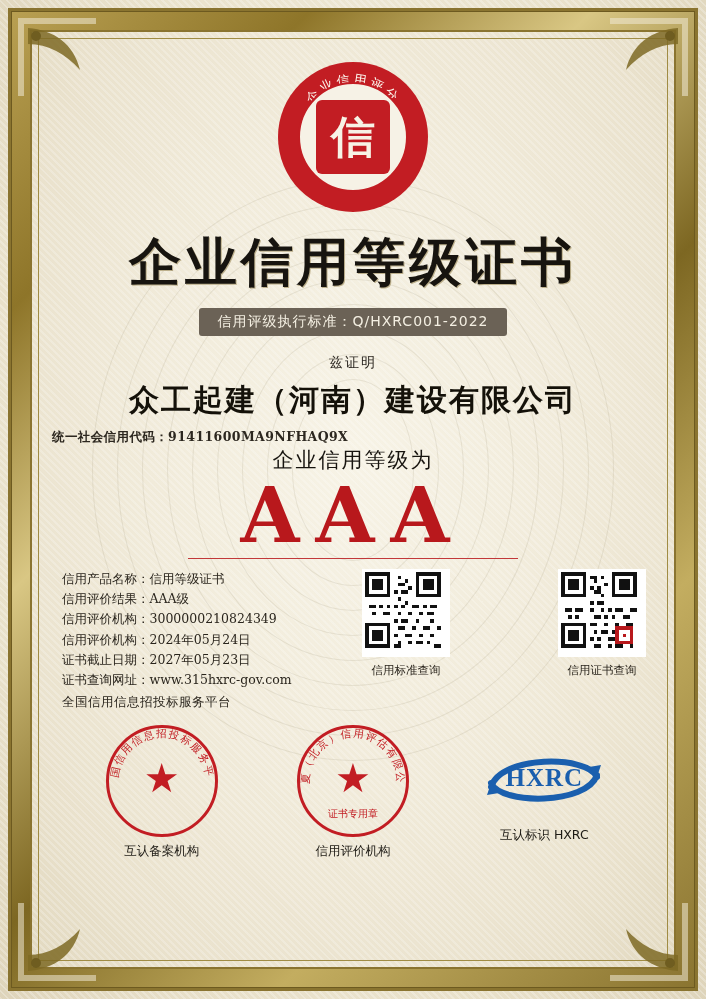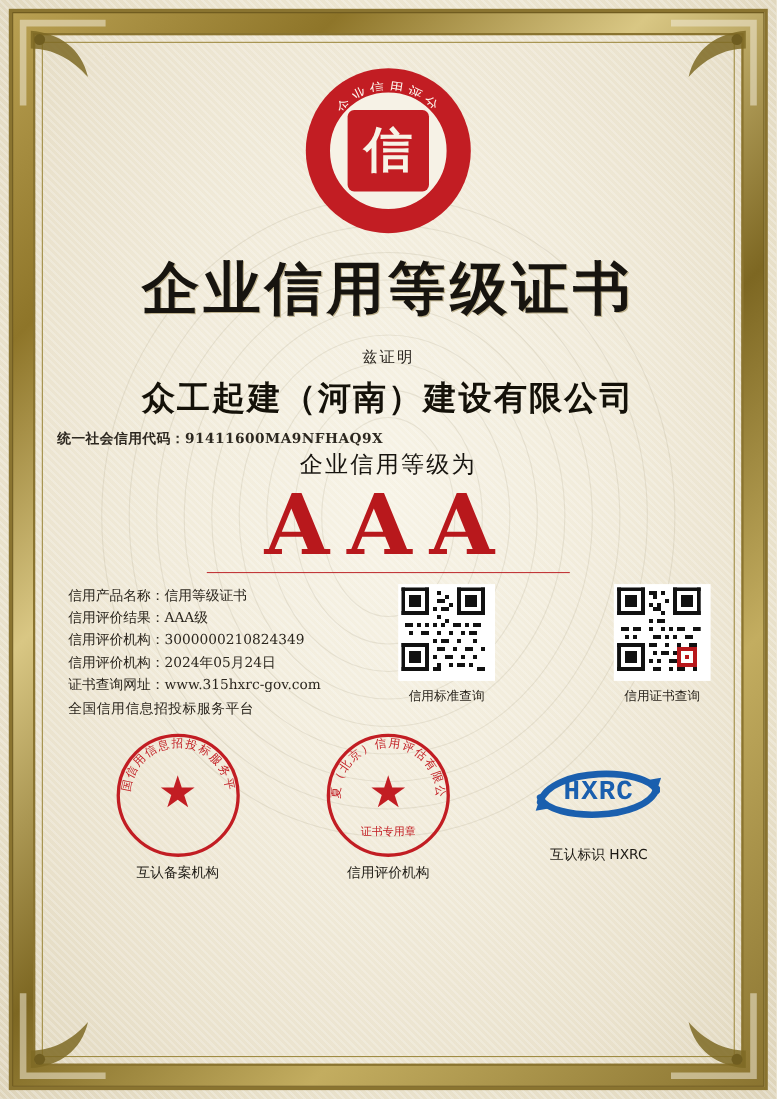--- a/index.html
+++ b/index.html
@@ -185,21 +185,21 @@
   .seal .ring-cn{font-size:10.5px;letter-spacing:1.5px;}
   .seal .bot{font-size:10px;}
   .seal-cap{
     margin-top:6px;font-size:12.5px;color:#1d1a14;font-family:"DejaVu Sans",sans-serif;
   }
   .hxrc{
     width:126px;height:86px;margin:10px auto 0;position:relative;
   }
   .hxrc .txt{
     position:absolute;left:50%;top:50%;transform:translate(-50%,-50%);
-    color:#1a5fae;font-size:25px;font-weight:bold;font-family:Liberation Mono, monospace;
+    color:#1a5fae;font-size:25px;font-weight:bold;font-family:Liberation Serif, serif;
     letter-spacing:1px;
   }
 </style>
 </head>
 <body>
 
 <div class="cert">
 
   <div class="frame-outer"></div>
   <div class="frame-inner-mask"></div>
@@ -263,36 +263,38 @@
         </text>
       </svg>
       <div class="inner-white"></div>
       <div class="core">
           <span>信</span>
         </div>
     </div>
 
     <div class="title">企业信用等级证书</div>
 
+    <div class="std-badge">信用评级执行标准：Q/HXRC001-2022</div>
 
     <div class="zizhengming">兹证明</div>
     <div class="company">众工起建（河南）建设有限公司</div>
     <div class="usci">统一社会信用代码：91411600MA9NFHAQ9X</div>
 
     <div class="grade-label">企业信用等级为</div>
     <div class="aaa">AAA</div>
     <div class="aaa-rule"></div>
 
 
     <div class="lower">
       <div class="details">
         <div class="row"><span class="k">信用产品名称：</span><span class="v">信用等级证书</span></div>
         <div class="row"><span class="k">信用评价结果：</span><span class="v">AAA级</span></div>
         <div class="row"><span class="k">信用评价机构：</span><span class="v">3000000210824349</span></div>
         <div class="row"><span class="k">信用评价机构：</span><span class="v">2024年05月24日</span></div>
+        <div class="row"><span class="k">证书截止日期：</span><span class="v">2027年05月23日</span></div>
         <div class="row"><span class="k">证书查询网址：</span><span class="v">www.315hxrc-gov.com</span></div>
         <div class="platform">全国信用信息招投标服务平台</div>
       </div>
 
       <div class="qrs">
         <div class="qr-block">
           <div class="qr">
             <svg width="76" height="76" viewBox="0 0 21 21" shape-rendering="crispEdges">
               <rect width="21" height="21" fill="#fff"></rect>
               <g fill="#111">

